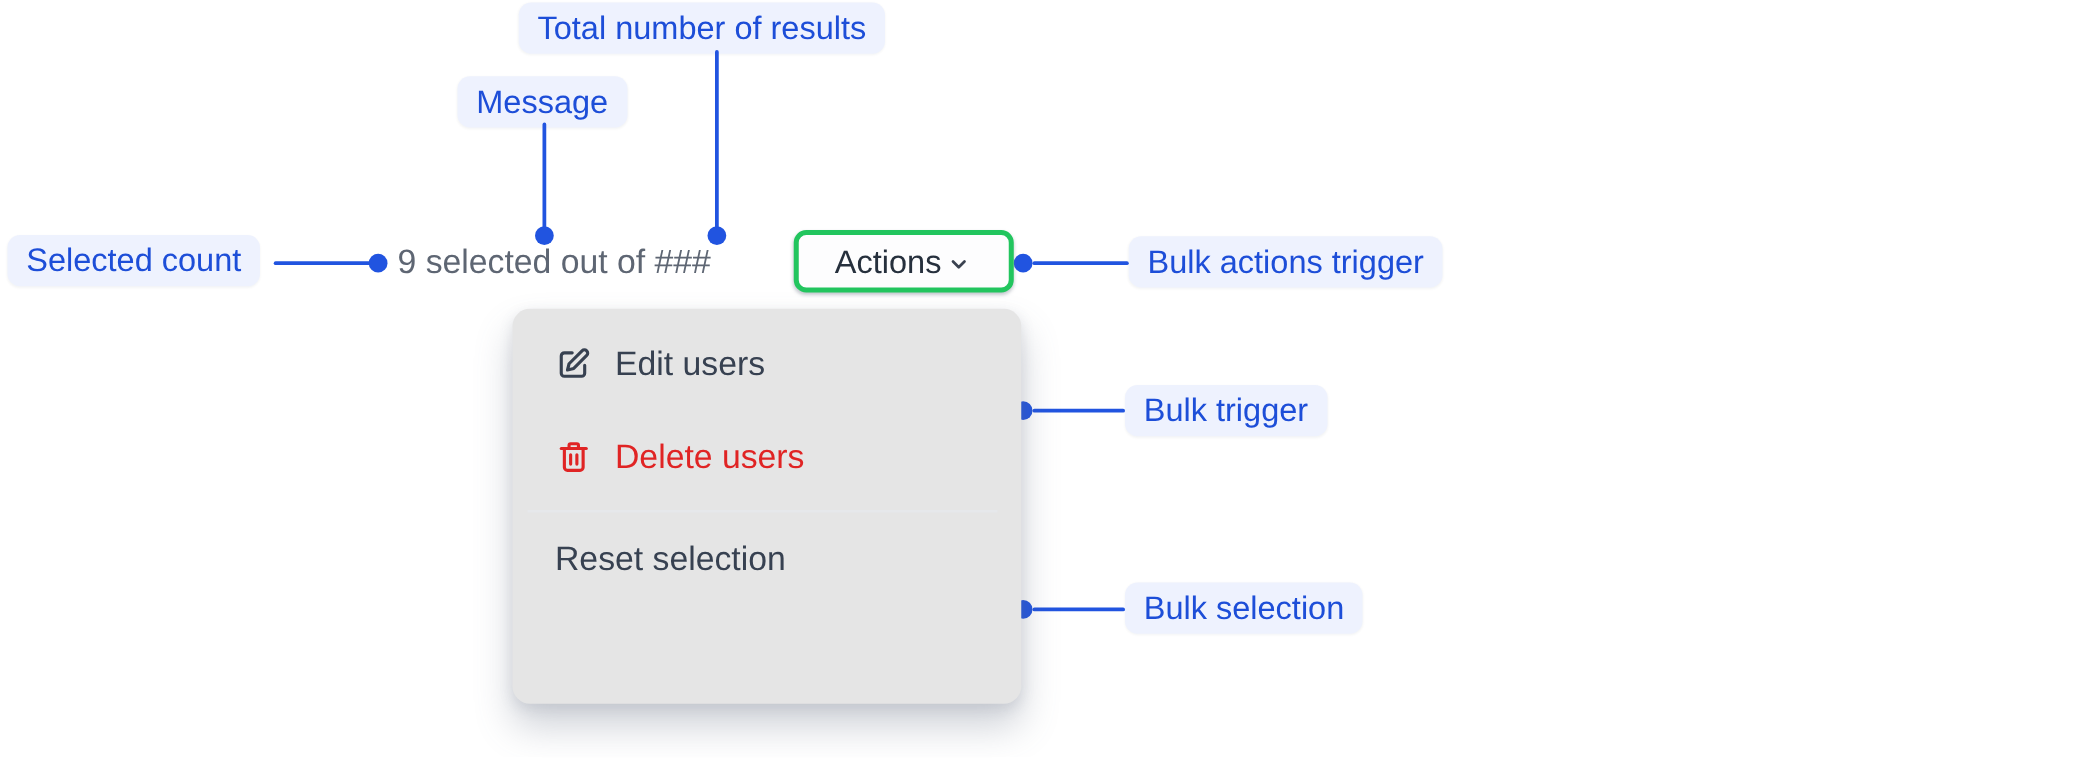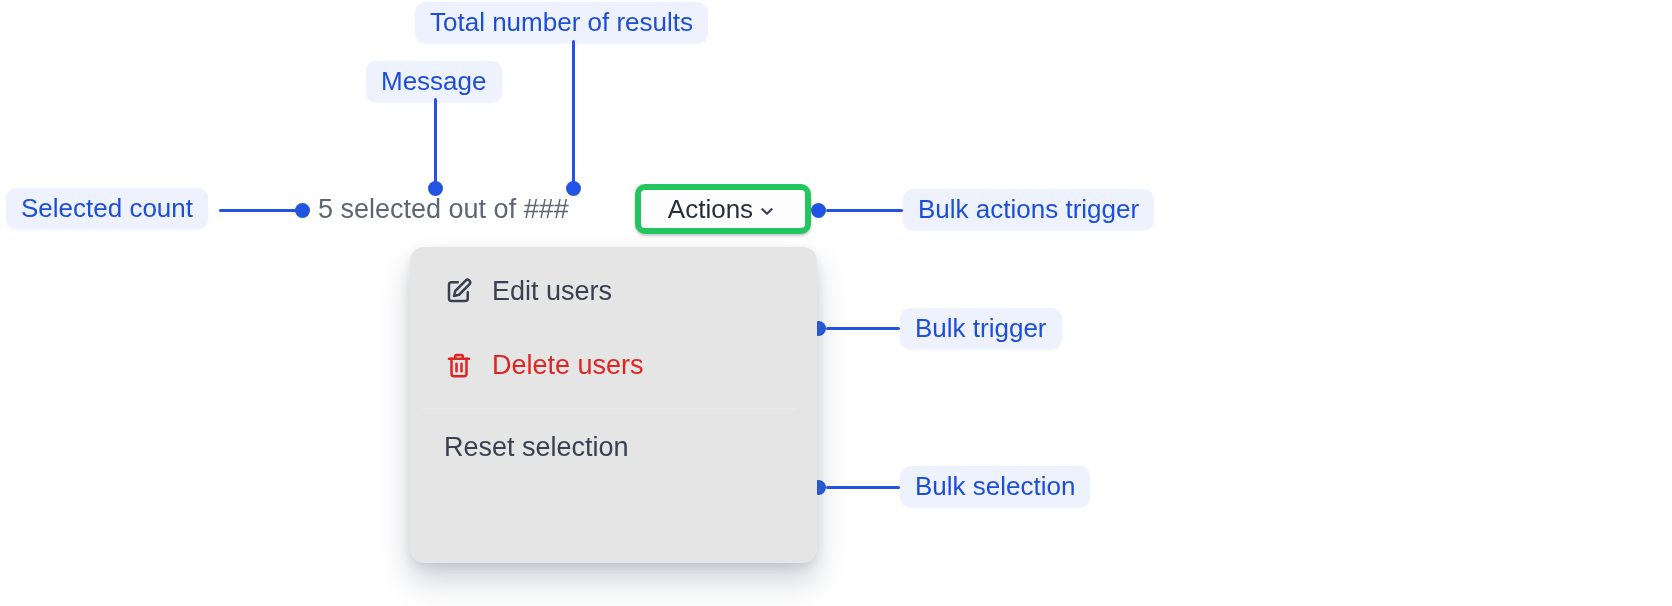--- a/index.html
+++ b/index.html
@@ -28,21 +28,21 @@
   .sel-message {
     position:absolute; left:318px; top:194px;
     font-size:27px; color:#5e6673; white-space:nowrap;
   }
 
   
   .actions-btn {
     position:absolute; left:635px; top:184px; width:176px; height:50px;
     box-sizing:border-box;
     display:flex; align-items:center; justify-content:center; gap:3px;
-    background:#fdfdfe; border:6px solid #22c55e; border-radius:10px;
+    background:#fdfdfe; border:4px solid #22c55e; border-radius:10px;
     box-shadow:0 2px 3px rgba(108,117,135,0.40);
     font-size:26px; color:#26303d; cursor:pointer;
   }
   .actions-btn .chev { display:block; margin-top:3px; }
 
   
   .menu-panel {
     position:absolute; left:410px; top:247px; width:407px; height:316px;
     box-sizing:border-box; padding:7px 0;
     background:#e5e5e5; border-radius:14px;
@@ -81,21 +81,21 @@
   <div class="conn-h" style="left:826px; top:327px; width:74px;"></div>
   <div class="conn-h" style="left:826px; top:486px; width:74px;"></div>
 
   <div class="conn-dot" style="left:566px; top:181px;"></div>
   <div class="conn-dot" style="left:428px; top:181px;"></div>
   <div class="conn-dot" style="left:295px; top:203px;"></div>
   <div class="conn-dot" style="left:811px; top:203px;"></div>
   <div class="conn-dot" style="left:811px; top:321px;"></div>
   <div class="conn-dot" style="left:811px; top:480px;"></div>
 
-  <div class="sel-message">5 selected out of ###</div>
+  <div class="sel-message">9 selected out of ###</div>
 
   <button class="actions-btn">
     <span>Actions</span>
     <svg class="chev" width="22" height="22" viewBox="0 0 24 24" fill="none" stroke="#3a4250" stroke-width="2.4" stroke-linecap="round" stroke-linejoin="round">
       <path d="m7 10 5 5 5-5"></path>
     </svg>
   </button>
 
   <div class="menu-panel">
 

